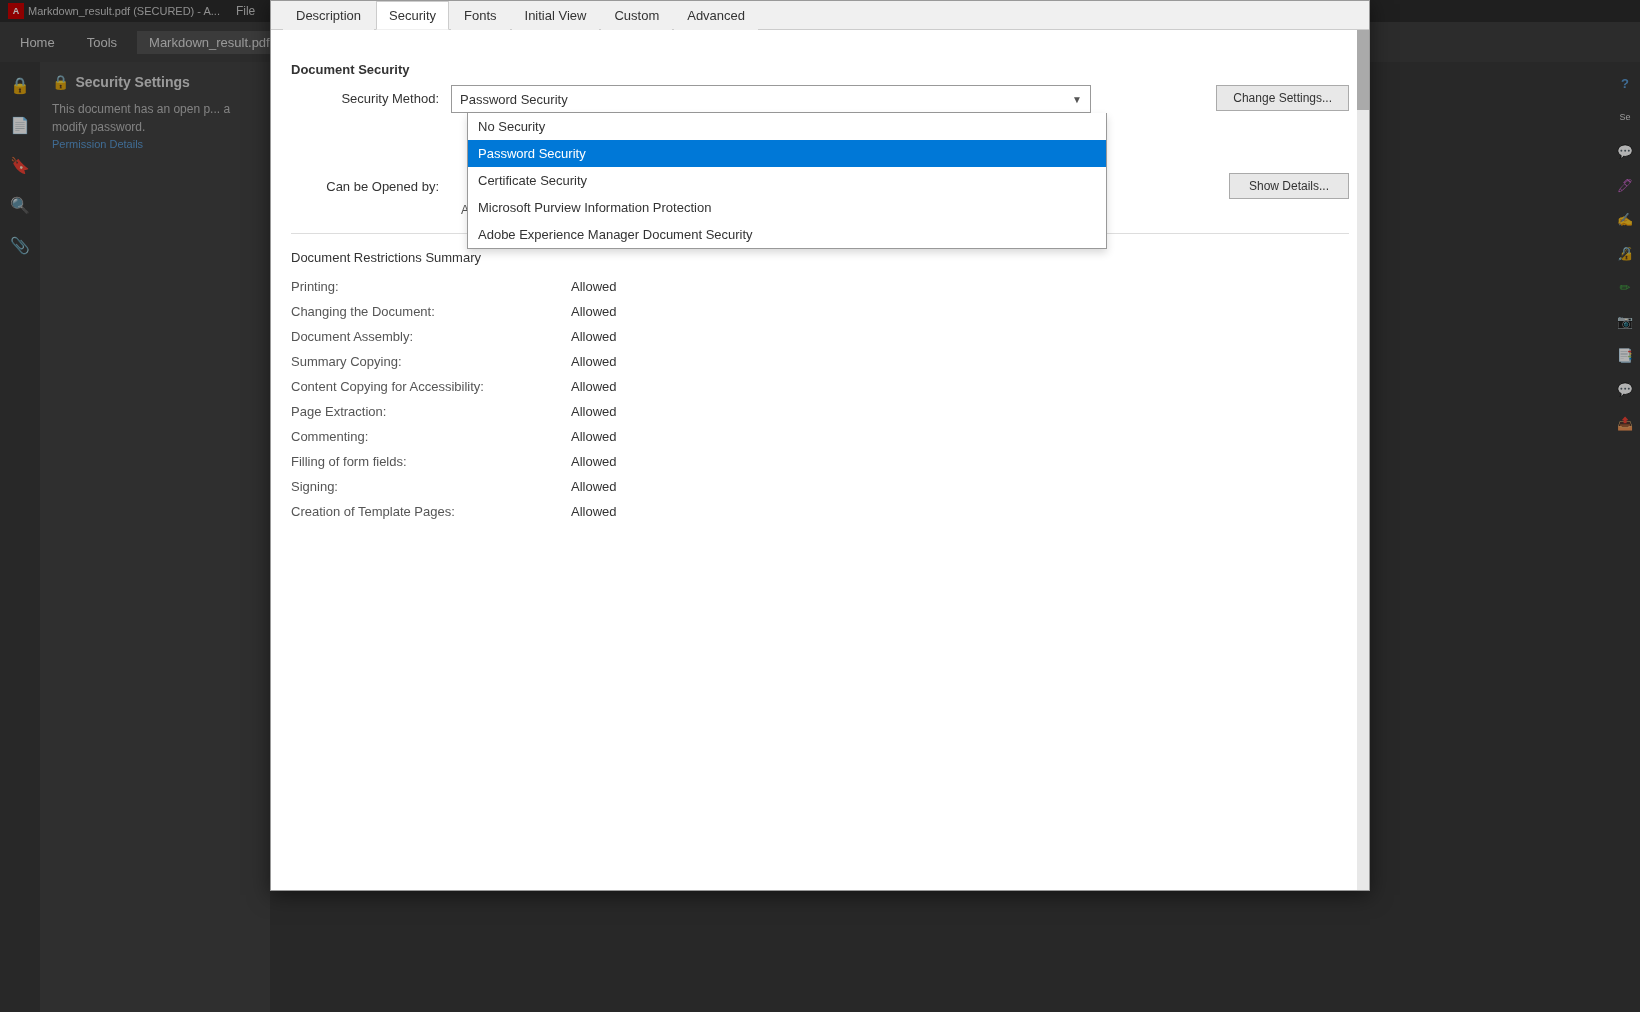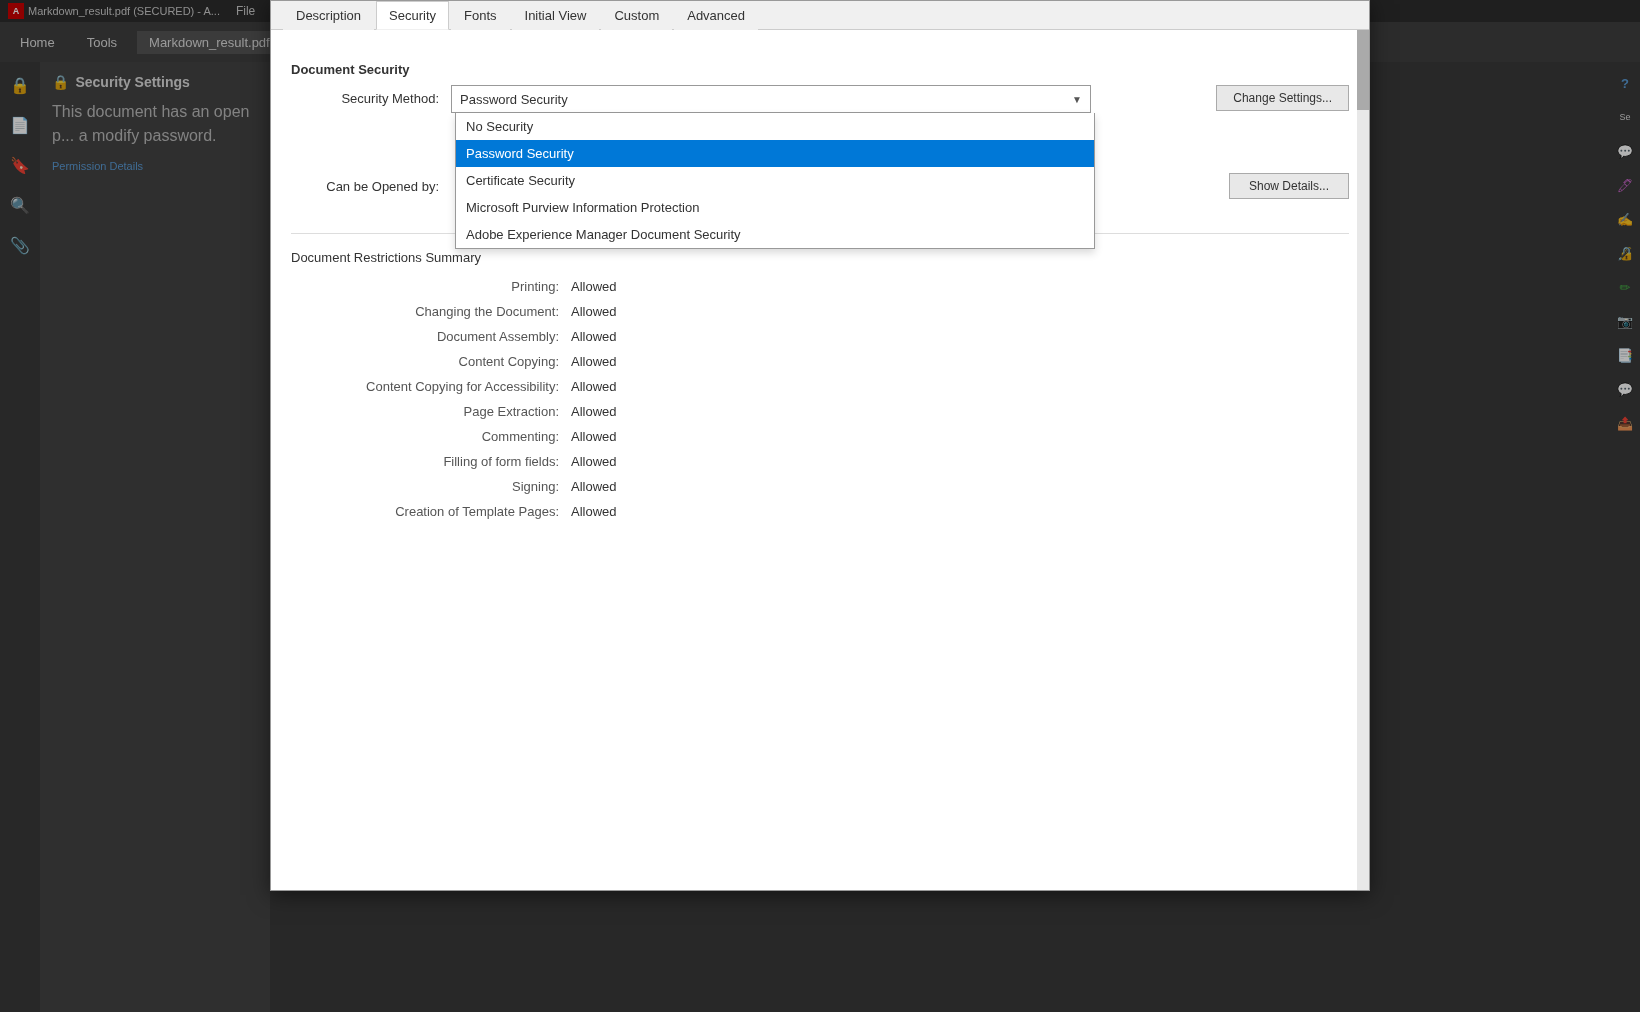--- a/index.html
+++ b/index.html
@@ -94,23 +94,22 @@
       color: #ddd;
       font-size: 14px;
       font-weight: bold;
       margin-bottom: 10px;
       display: flex;
       align-items: center;
       gap: 6px;
     }
     .sidebar-text {
       color: #bbb;
-      font-size: 16px;
+      font-size: 12px;
       line-height: 1.5;
-      margin-bottom: 10px;
     }
     .sidebar-link {
       color: #5b9bd5;
       font-size: 11px;
       text-decoration: none;
       cursor: pointer;
     }
 
     
     .right-toolbar {
@@ -271,21 +270,21 @@
       color: #333;
     }
     .dropdown-arrow {
       font-size: 10px;
       color: #555;
     }
 
     .dropdown-list {
       position: absolute;
       top: 28px;
-      left: 4px;
+      left: 16px;
       width: 640px;
       background: #fff;
       border: 1px solid #999;
       border-top: none;
       z-index: 200;
       box-shadow: 0 4px 8px rgba(0,0,0,0.15);
     }
     .dropdown-item {
       padding: 6px 10px;
       font-size: 13px;
@@ -328,21 +327,20 @@
       color: #333;
       margin-bottom: 16px;
     }
 
     .restriction-row {
       display: flex;
       margin-bottom: 10px;
     }
     .restriction-label {
       width: 280px;
-      text-align: right;
       padding-right: 12px;
       font-size: 13px;
       color: #555;
     }
     .restriction-value {
       font-size: 13px;
       color: #333;
     }
 
     
@@ -499,21 +497,21 @@
       </div>
       <div class="restriction-row">
         <div class="restriction-label">Changing the Document:</div>
         <div class="restriction-value">Allowed</div>
       </div>
       <div class="restriction-row">
         <div class="restriction-label">Document Assembly:</div>
         <div class="restriction-value">Allowed</div>
       </div>
       <div class="restriction-row">
-        <div class="restriction-label">Content Copying:</div>
+        <div class="restriction-label">Summary Copying:</div>
         <div class="restriction-value">Allowed</div>
       </div>
       <div class="restriction-row">
         <div class="restriction-label">Content Copying for Accessibility:</div>
         <div class="restriction-value">Allowed</div>
       </div>
       <div class="restriction-row">
         <div class="restriction-label">Page Extraction:</div>
         <div class="restriction-value">Allowed</div>
       </div>

